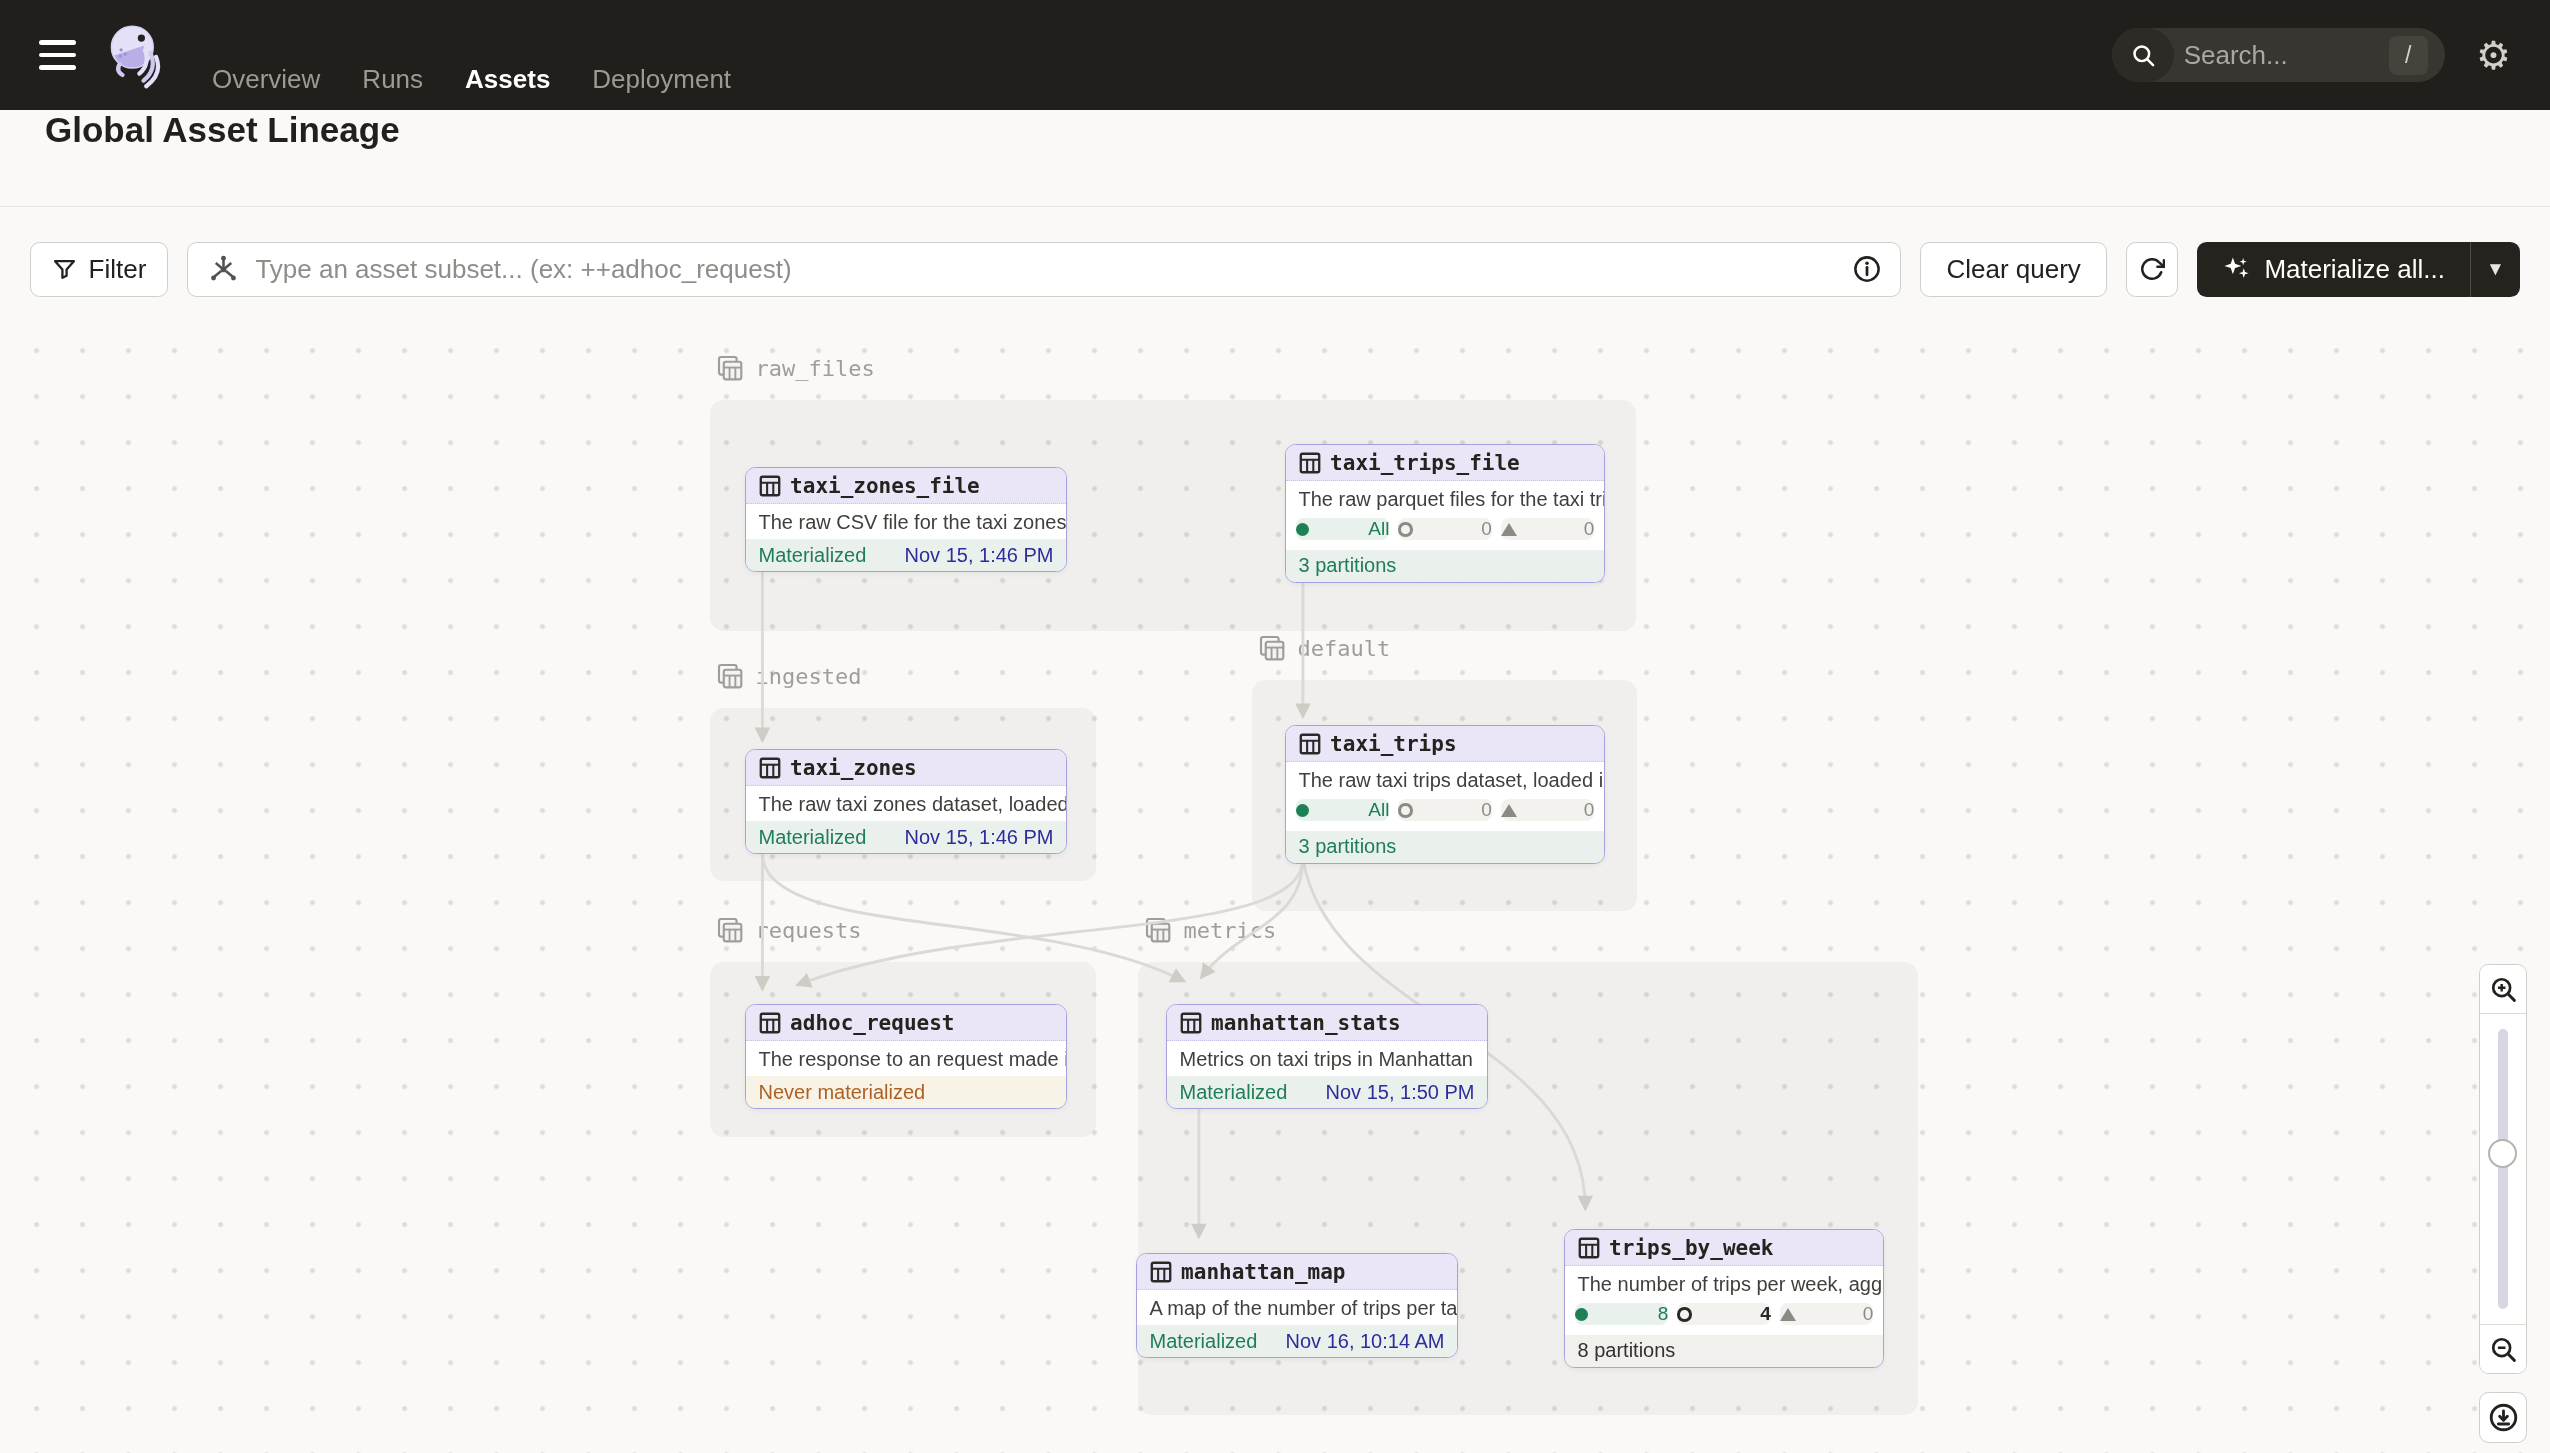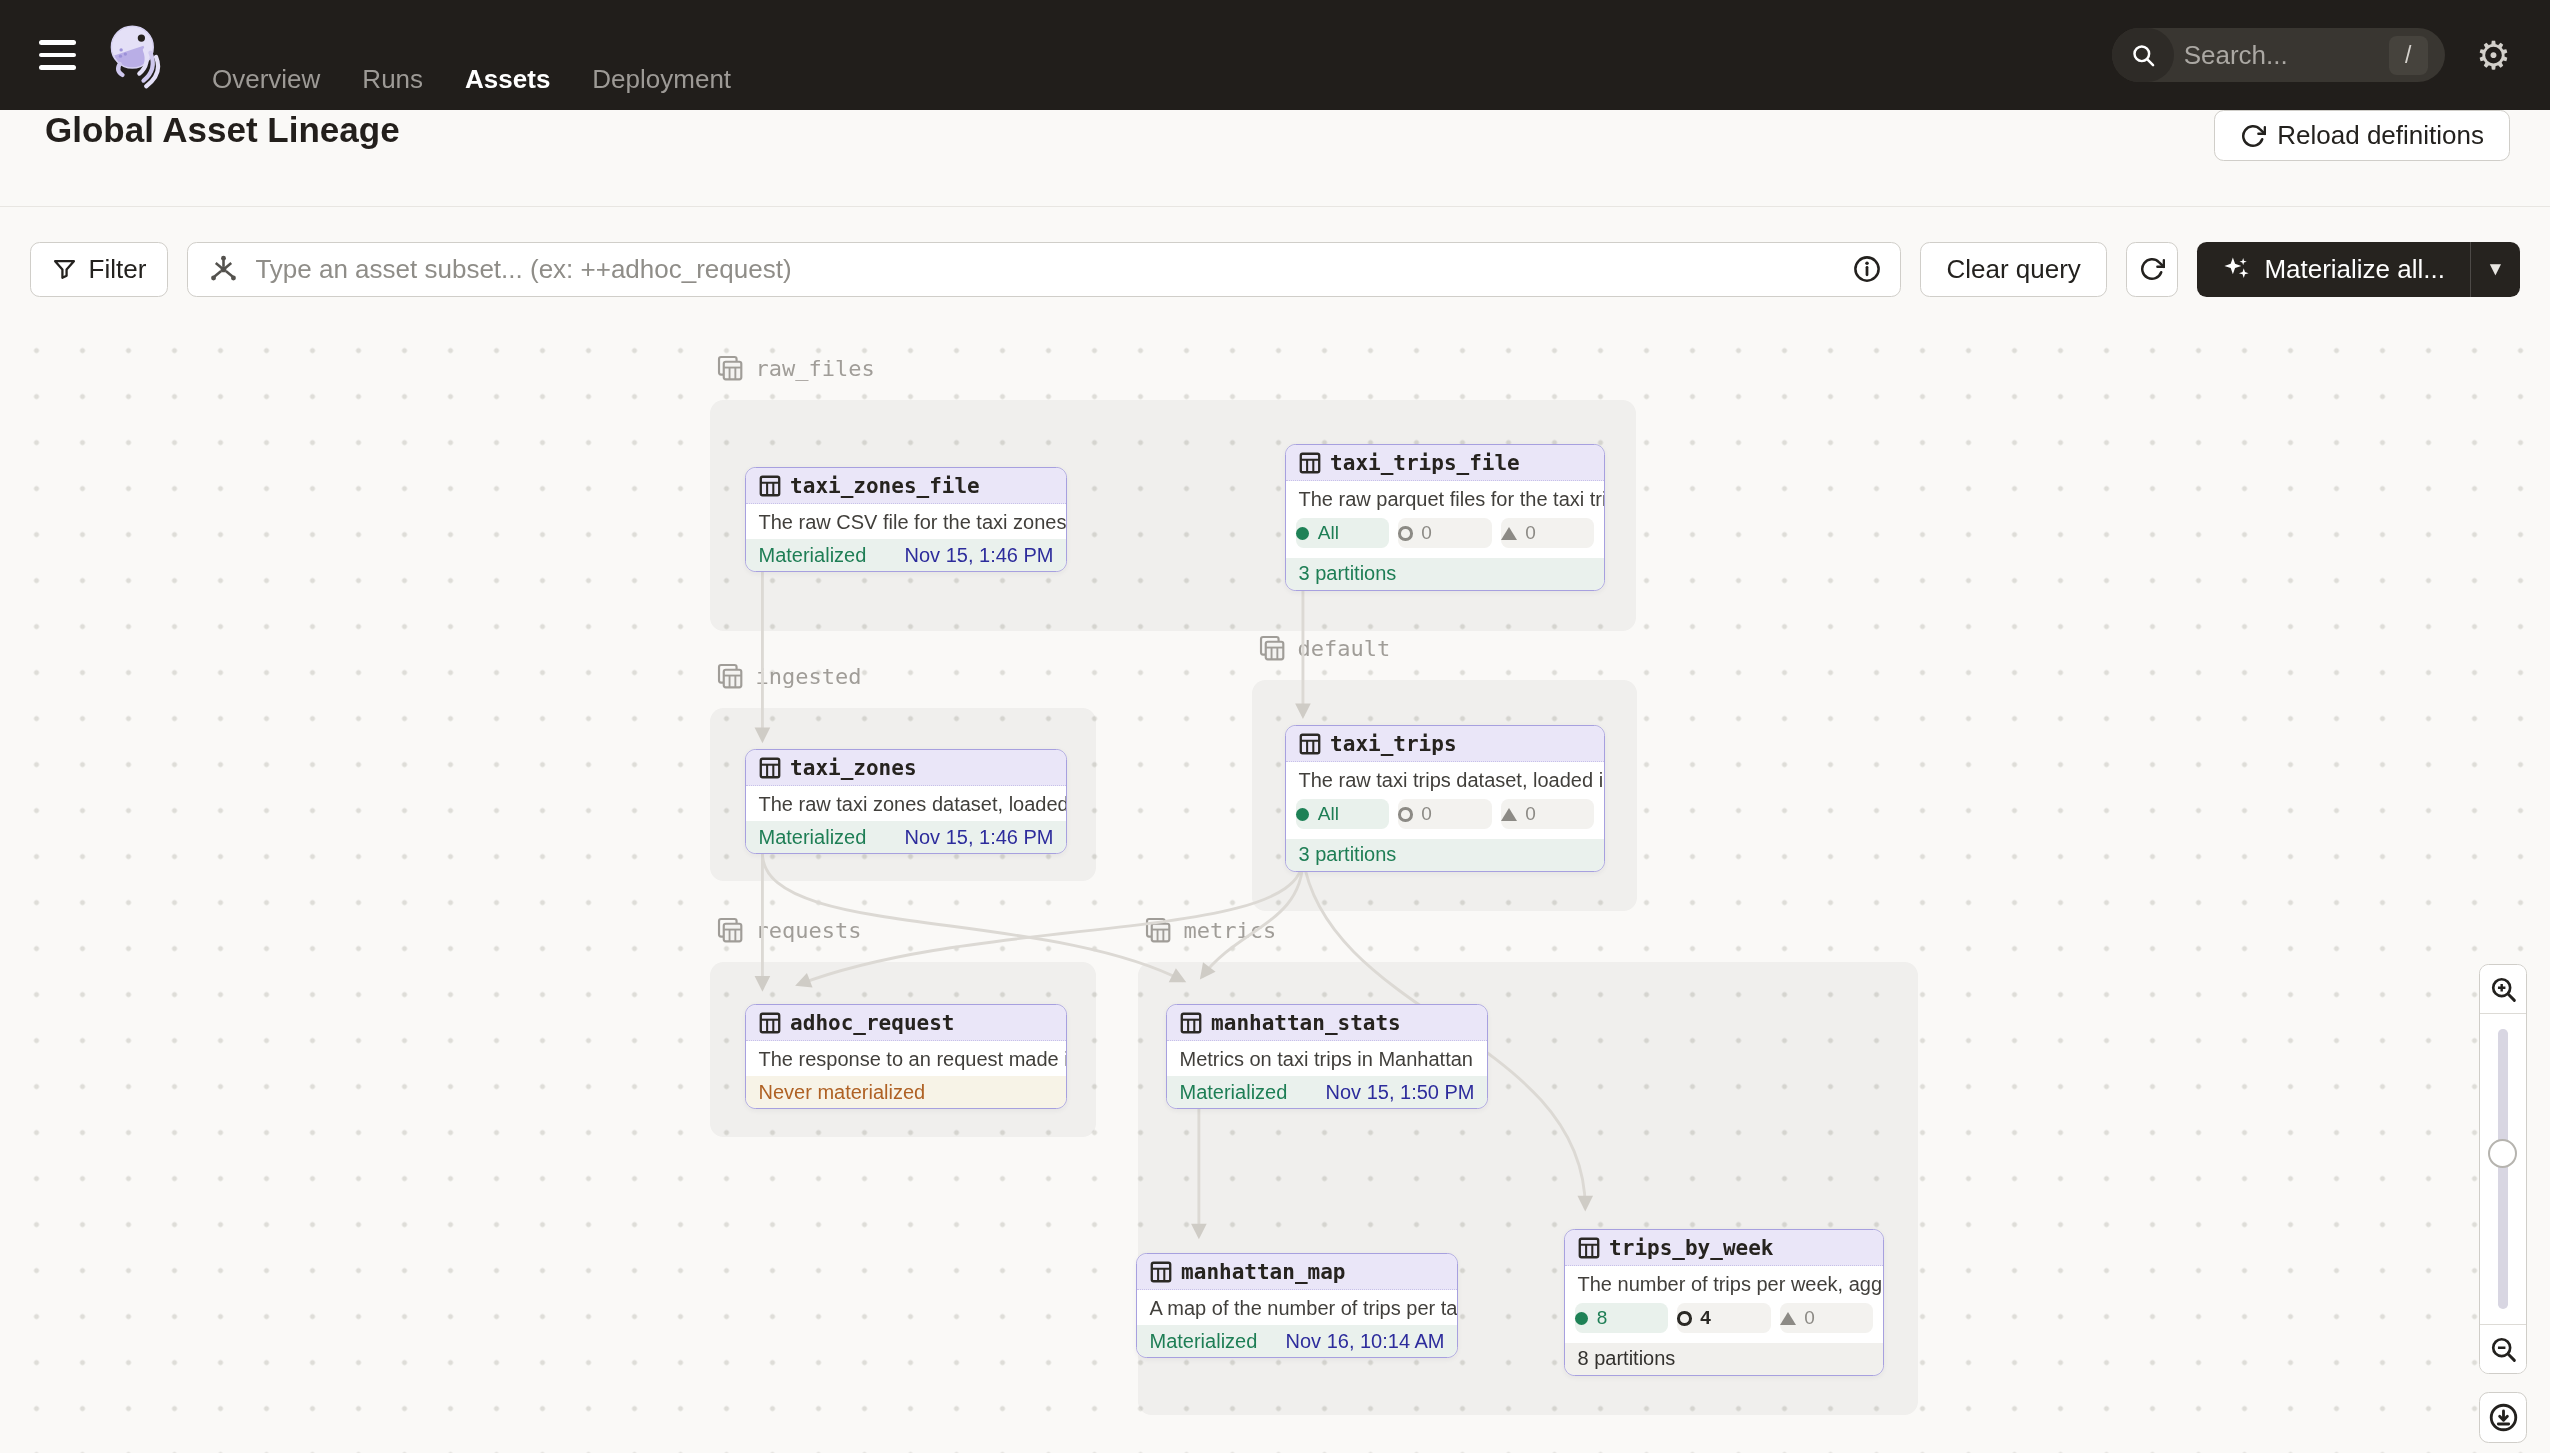--- a/index.html
+++ b/index.html
@@ -106,22 +106,22 @@
     display:flex; align-items:center; gap:9.6px; background:#eae6f8;
     height:36px; padding:0 12.5px; border-bottom:1px dotted #c7c1e9;
   }
   .node-name { font-family:"DejaVu Sans Mono", monospace; font-size:21px; font-weight:bold; color:#26231f; }
   .node-desc {
     font-size:20px; color:#413f3b; padding:6.7px 12.5px 5.8px; background:#fff;
     white-space:nowrap; overflow:hidden;
   }
   .node-badges { display:flex; gap:8.7px; padding:1.9px 9.6px 9.6px; background:#fff; }
   .badge {
-    flex:1; height:30px; border-radius:7.7px; display:flex; align-items:center;
-    justify-content:flex-start; gap:8.7px; font-size:19px;
+    flex:1; height:22px; border-radius:7.7px; display:flex; align-items:center;
+    justify-content:space-between; gap:8.7px; font-size:19px;
   }
   .badge.green { background:#e9f1ec; color:#1e7e55; }
   .badge.gray  { background:#f3f2ef; color:#8c8a85; }
   .badge.darkring { background:#f3f2ef; color:#2b2925; font-weight:bold; }
   .dot13 { width:13.5px; height:13.5px; border-radius:50%; background:#1e8156; }
   .ring { width:14.5px; height:14.5px; border-radius:50%; border:3.4px solid currentColor; }
   .tri { width:0; height:0; border-left:8.7px solid transparent; border-right:8.7px solid transparent; border-bottom:13.5px solid #8c8a85; }
   .node-footer {
     height:32px; display:flex; align-items:center; justify-content:space-between;
     padding:0 12.5px; font-size:20px;
@@ -194,27 +194,20 @@
       </div>
       <input type="text" placeholder="Search..." style="">
       <div class="slash-badge">/</div>
     </div>
     <div class="gear">⚙</div>
   </div>
 </nav>
 
 <div class="page-header">
   <div class="page-title">Global Asset Lineage</div>
-  <button class="btn reload-btn">
-    <svg width="26" height="26" viewBox="0 0 24 24">
-        <path d="M20.49 15a9 9 0 1 1-2.12-9.36L23 10" fill="none" stroke="#23211e" stroke-width="2.3" stroke-linecap="round"></path>
-        <polyline points="23 4 23 10 17 10" fill="none" stroke="#23211e" stroke-width="2.3" stroke-linecap="round" stroke-linejoin="round"></polyline>
-      </svg>
-    <span>Reload definitions</span>
-  </button>
 </div>
 
 <div class="toolbar">
   <button class="btn filter-btn">
     <svg width="25" height="25" viewBox="0 0 24 24">
         <path d="M3 4h18l-7 8v6l-4 2v-8z" fill="none" stroke="#23211e" stroke-width="2.2" stroke-linejoin="round"></path>
       </svg>
     <span>Filter</span>
   </button>
   <div class="query-wrap">

